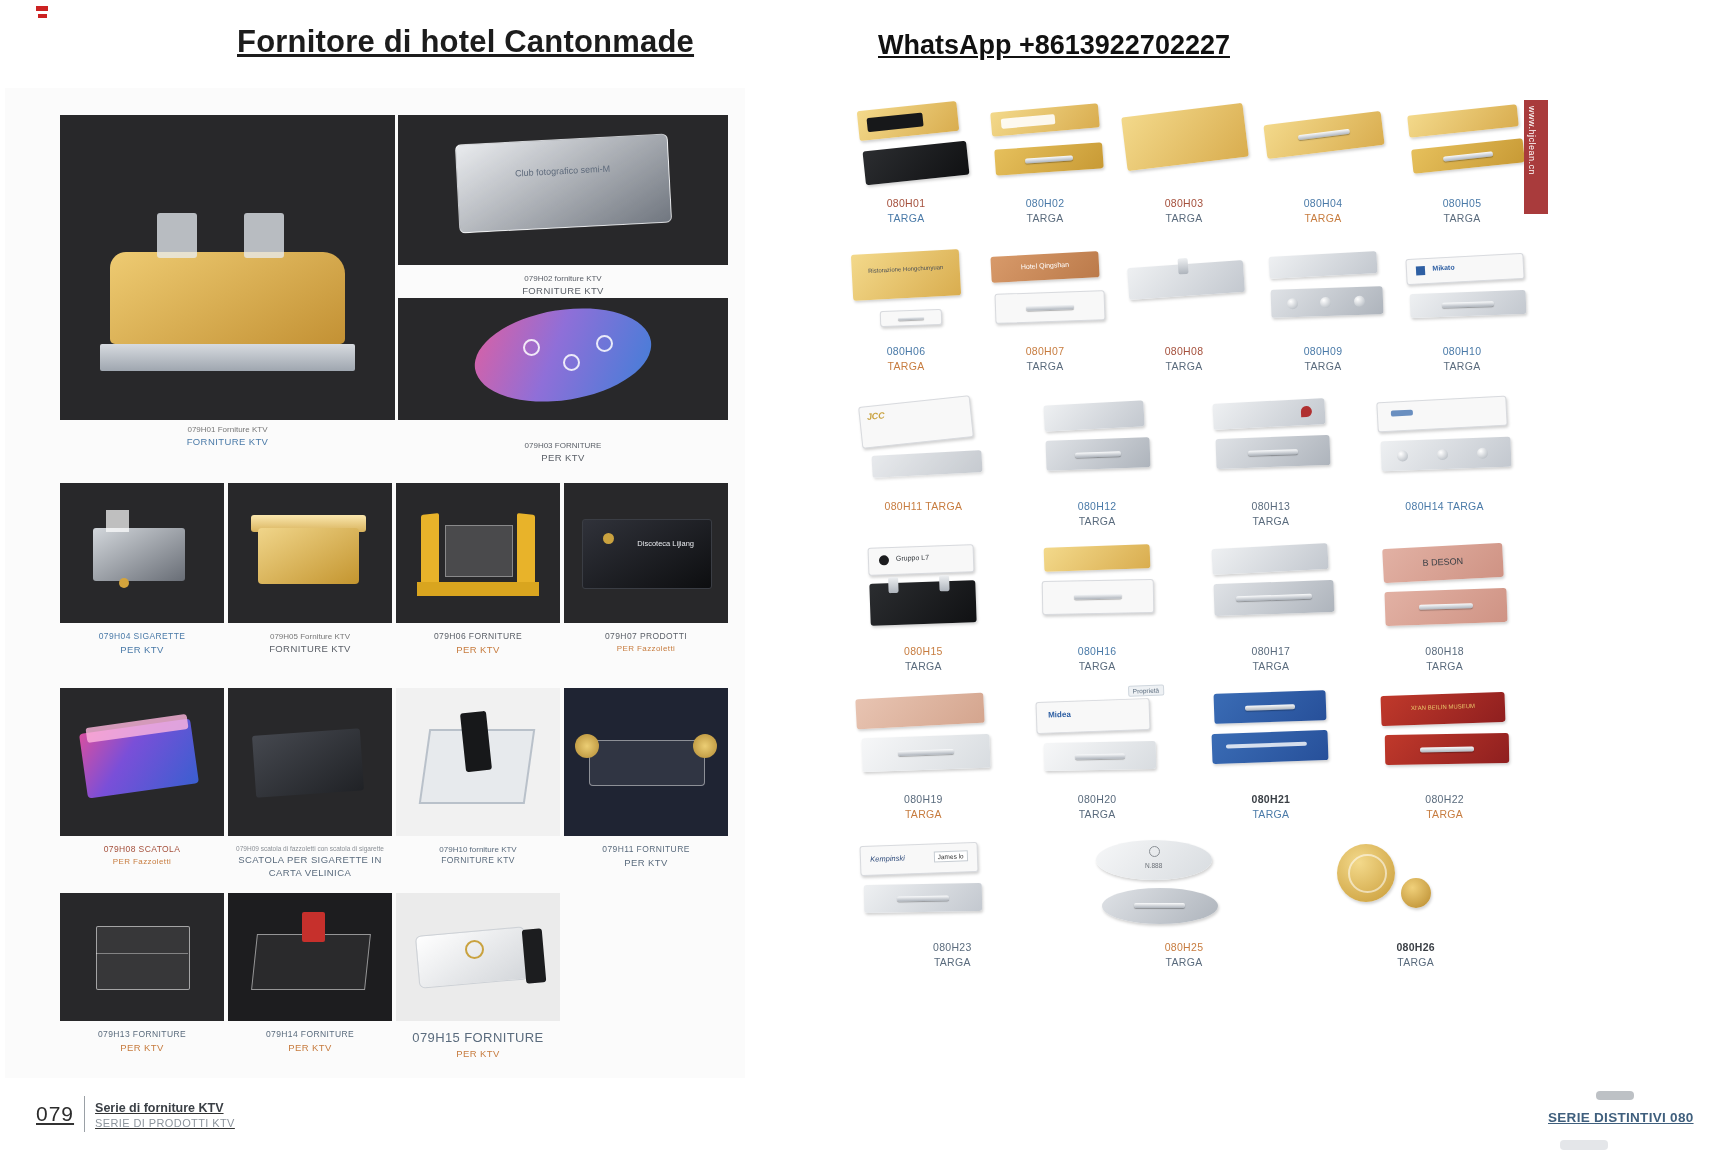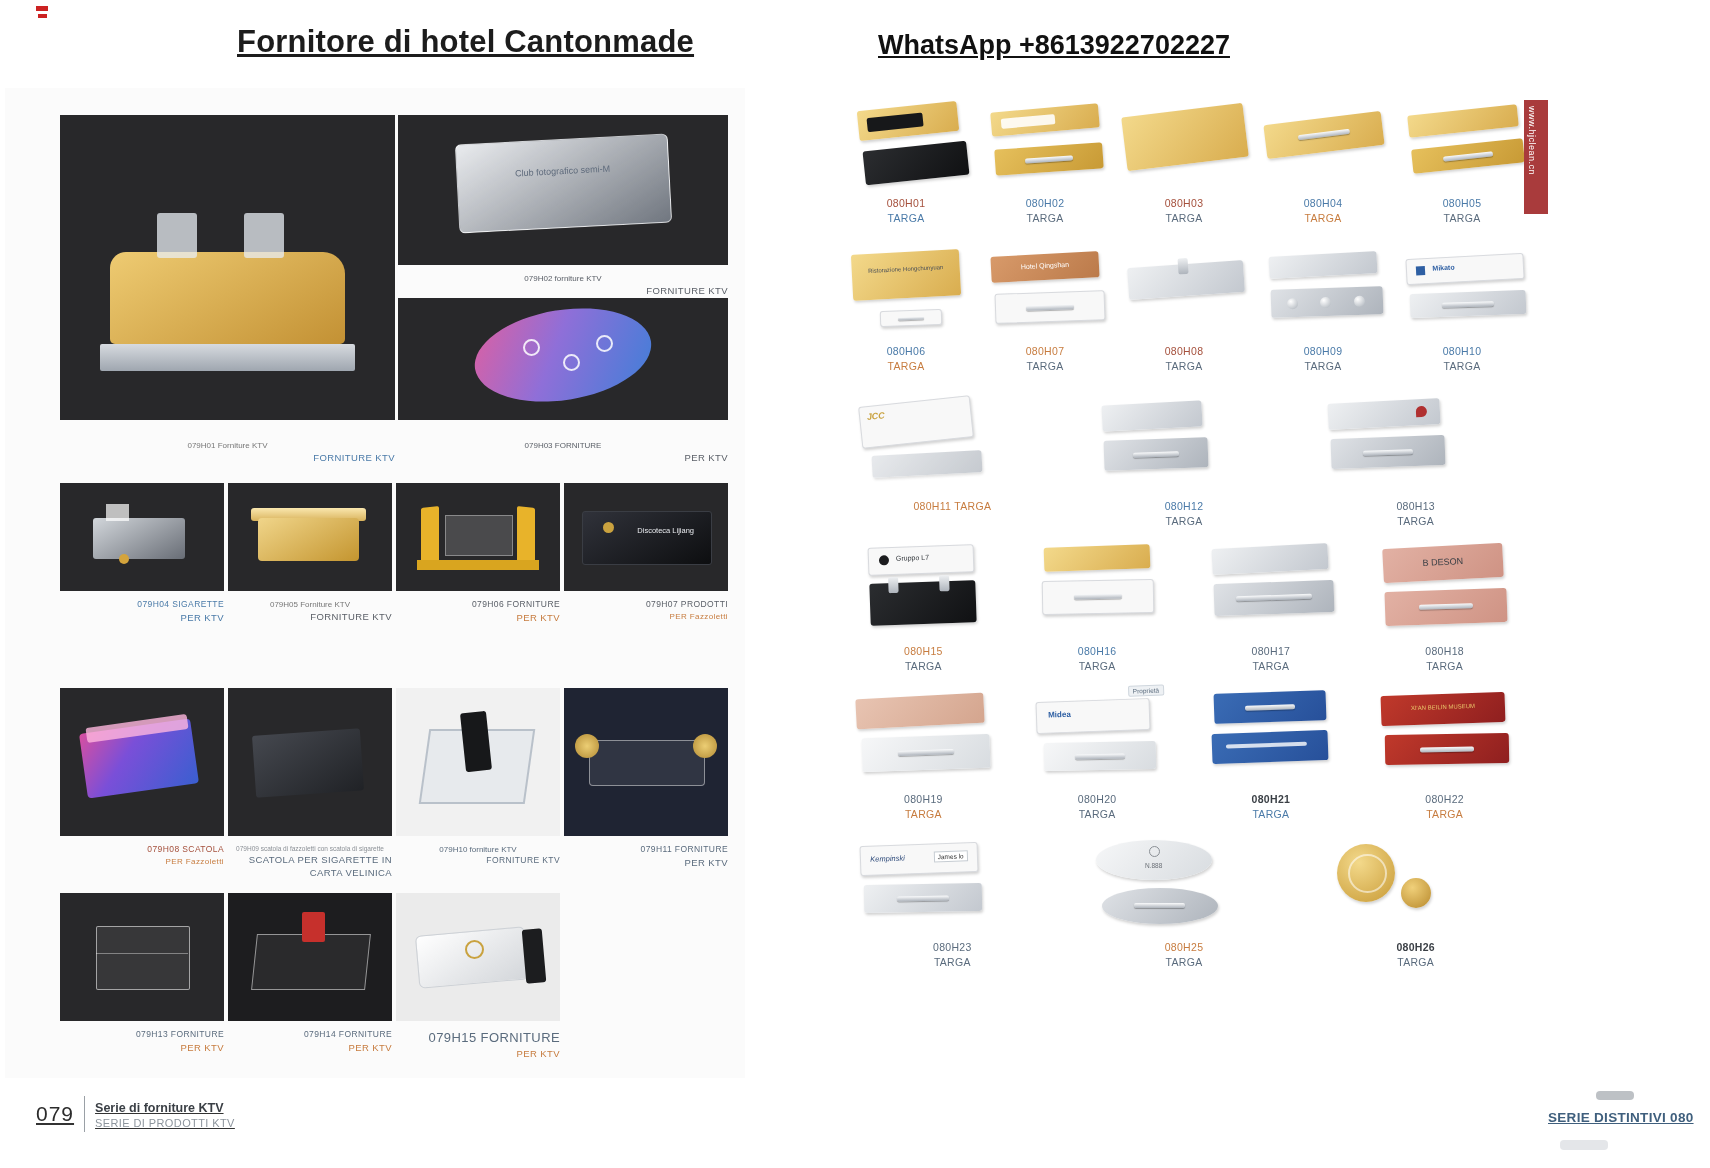--- a/index.html
+++ b/index.html
@@ -13,34 +13,34 @@
   .corner-mark i{position:absolute;background:#c22;display:block;}
   .corner-mark .m1{left:0;top:1px;width:12px;height:5px;}
   .corner-mark .m2{left:2px;top:9px;width:9px;height:4px;}
   
   .page-left{left:5px;top:88px;width:740px;height:990px;background:#fbfbfb;}
   .art{position:absolute;overflow:hidden;}
   .art .s{position:absolute;}
   .dark{background:#28282a;}
   .lbl{position:absolute;text-align:center;line-height:1.4;}
   .l1{font-size:8px;color:#777;}
-  .l2{font-size:9.5px;letter-spacing:.4px;text-align:right;}
+  .l2{font-size:9.5px;letter-spacing:.4px;}
   .c-slate{color:#5a6b7d;} .c-blue{color:#4a7aa8;} .c-orange{color:#c77c3f;}
   .c-red{color:#a5503c;} .c-dark{color:#5b6068;}
   .hero-a{left:55px;top:27px;width:335px;height:305px;}
   .hero-b{left:393px;top:27px;width:330px;height:150px;}
   .hero-c{left:393px;top:210px;width:330px;height:122px;}
   .lab-02{left:393px;top:185px;width:330px;}
-  .lab-01{left:55px;top:352px;width:335px;}
+  .lab-01{left:55px;top:336px;width:335px;}
   .lab-03{left:393px;top:352px;width:330px;}
   .prow{position:absolute;left:55px;width:668px;display:flex;gap:4px;}
   .prow1{top:395px;} .prow2{top:600px;} .prow3{top:805px;}
   .cell{width:164px;flex:0 0 164px;}
   .prow .art{position:relative;width:164px;}
-  .prow1 .art{height:108px;} .prow2 .art{height:148px;} .prow3 .art{height:128px;}
+  .prow1 .art{height:140px;} .prow2 .art{height:148px;} .prow3 .art{height:128px;}
   .prow .lbl{position:relative;margin-top:8px;width:164px;}
   .l0{font-size:6.5px;color:#8a8f95;}
   
   .a-p1 .g1{left:12%;bottom:16%;width:76%;height:9%;background:linear-gradient(#e6eaef,#a9b1bb);border-radius:2px;opacity:.92;}
   .a-p1 .g2{left:15%;bottom:25%;width:70%;height:30%;background:linear-gradient(150deg,#eecb72,#c39134);border-radius:16px 22px 5px 5px;}
   .a-p1 .g3{left:29%;bottom:53%;width:12%;height:15%;background:rgba(232,238,244,.75);border-radius:3px;}
   .a-p1 .g4{left:55%;bottom:53%;width:12%;height:15%;background:rgba(232,238,244,.75);border-radius:3px;}
   .a-p2 .g1{left:18%;top:16%;width:64%;height:58%;background:linear-gradient(150deg,rgba(250,252,255,.92),rgba(185,197,213,.5));border:1px solid rgba(255,255,255,.55);border-radius:6px;transform:rotate(-3deg);}
   .a-p2 .t1{left:18%;top:34%;width:64%;text-align:center;font-size:9px;color:#5f6b7c;transform:rotate(-3deg);}
   .a-p3 .g1{left:23%;top:10%;width:54%;height:74%;border-radius:50%;background:linear-gradient(120deg,#e05fa0,#8f6fd8 45%,#3f7fd8);transform:rotate(-9deg);}
@@ -518,20 +518,33 @@
           </div>
           <div class="bdg v-silver2 b13b">
             <div class="pin"></div>
           </div>
         </div>
       <div class="blbl">
           <div class="c-slate">080H13</div>
           <div class="c-slate">TARGA</div>
         </div>
     </div>
+    <div class="bcell">
+      <div class="bart">
+          <div class="bdg v-white b14a">
+            <div class="bluemark"></div>
+          </div>
+          <div class="bdg v-silver b14b">
+            <div class="mag" style="left:12%"></div>
+            <div class="mag" style="left:43%"></div>
+            <div class="mag" style="left:74%"></div>
+          </div>
+        </div>
+      <div class="blbl"><span class="c-blue">080H14</span> <span class="c-blue">TARGA</span></div>
+    </div>
   </div>
 
   <div class="brow r4">
     <div class="bcell">
       <div class="bart">
           <div class="bdg v-white b15a">
             <div class="dotlogo"></div>
             <div class="gtxt">Gruppo L7</div>
           </div>
           <div class="bdg v-black b15b">

